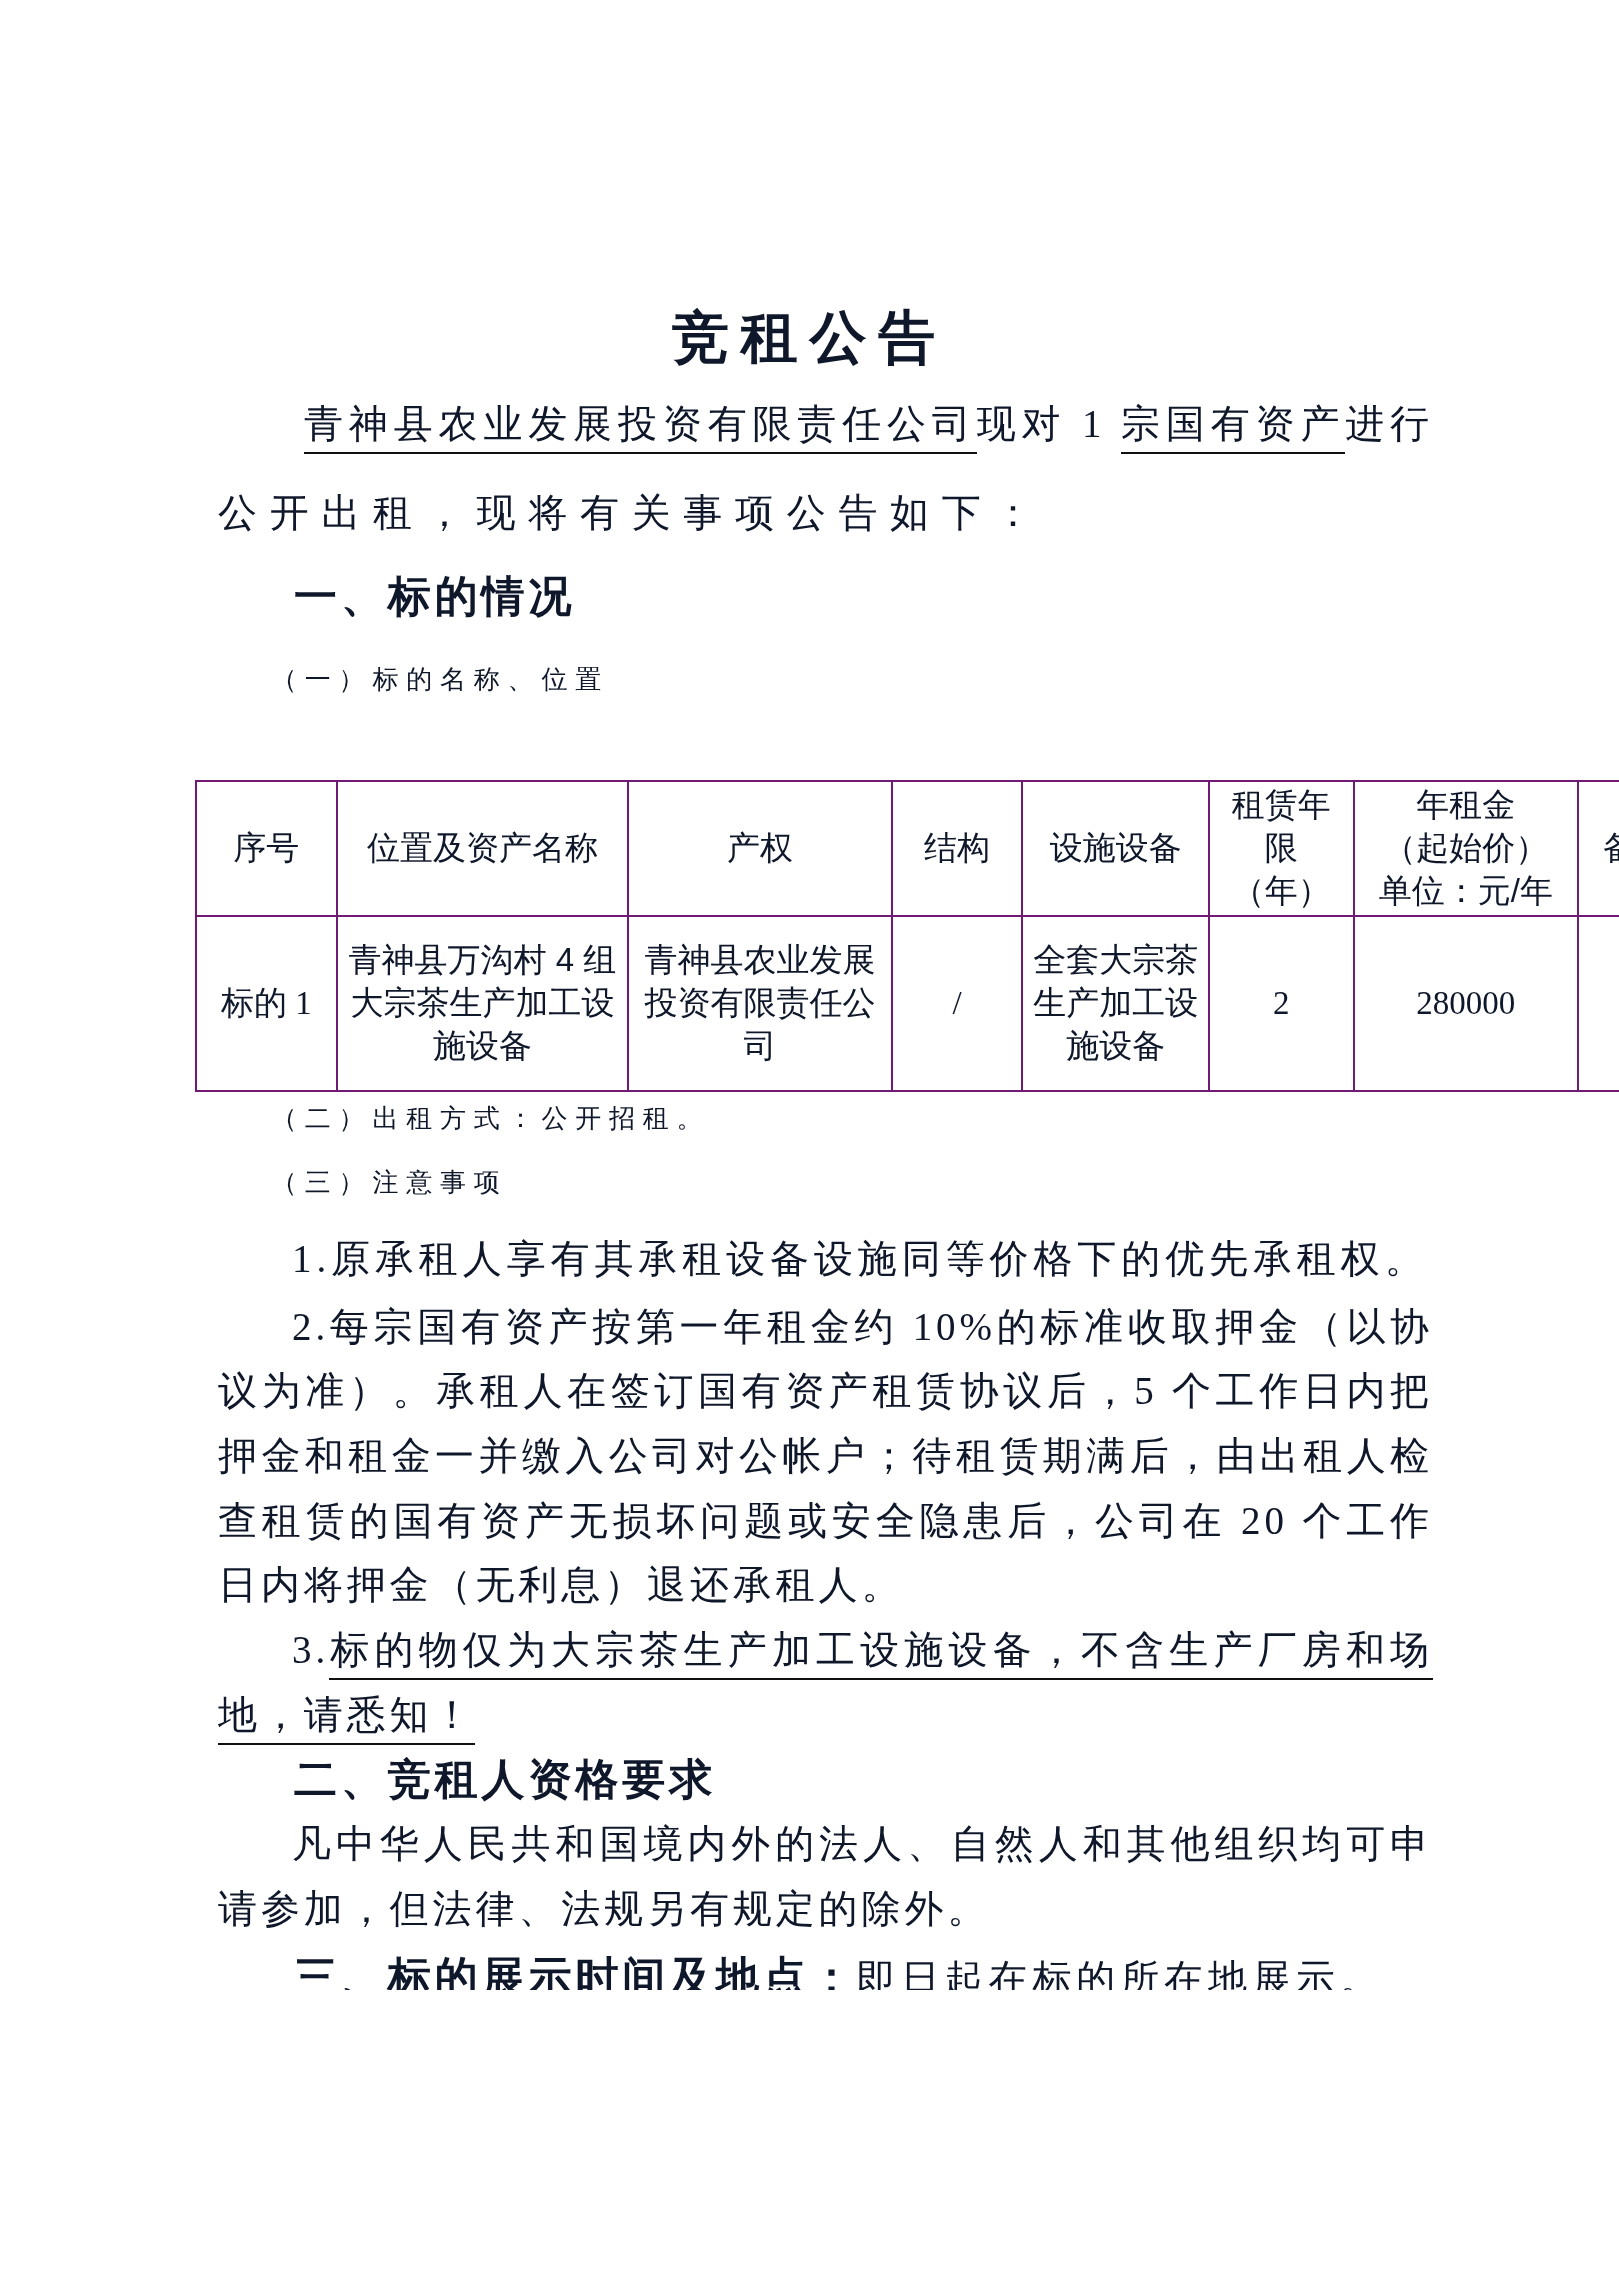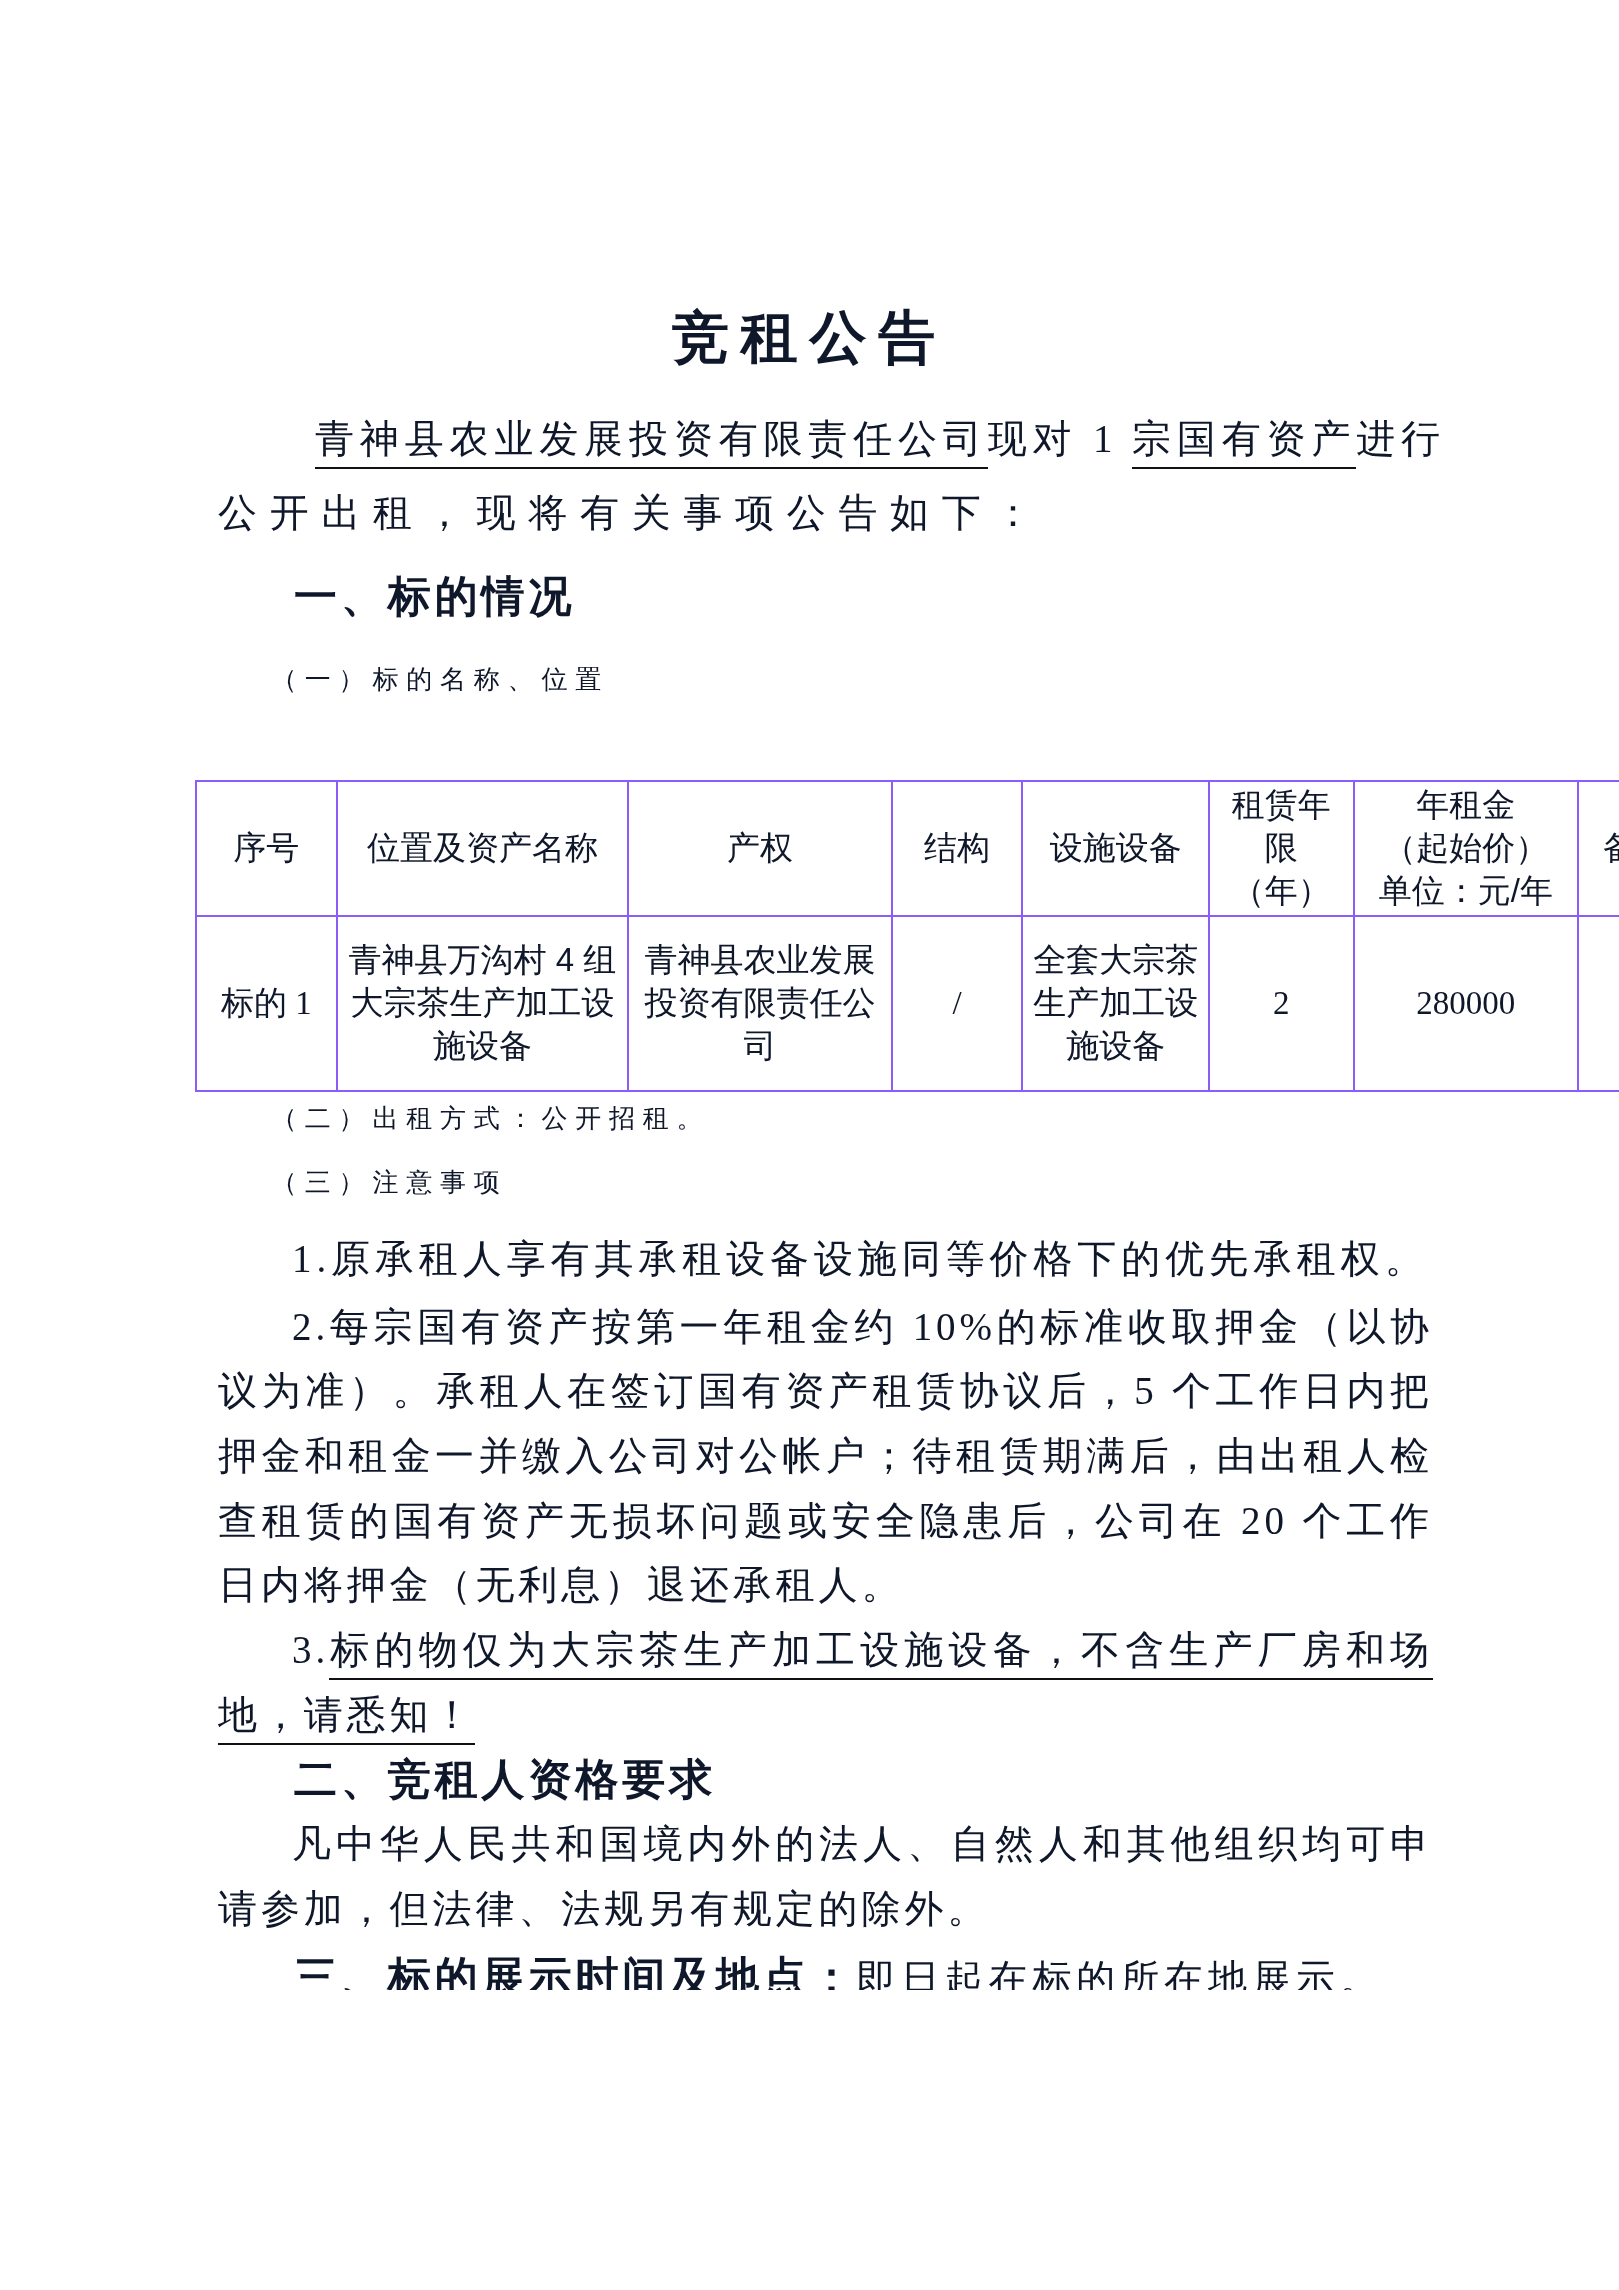--- a/index.html
+++ b/index.html
@@ -32,21 +32,21 @@
     text-align:justify;
     -moz-text-align-last:justify;
     text-align-last:justify;
     white-space:normal;
   }
   .full{left:218px;width:1215px;}
   .ind{left:292px;width:1141px;}
 
   .u{border-bottom:2.9px solid #111111;padding-bottom:6.9px;}
 
-  .p1l1{top:414px;left:304px;width:1129px;margin-left:11px;}
+  .p1l1{top:399px;left:304px;width:1129px;}
   .p1l2{top:488px;left:218px;letter-spacing:12.7px;}
   .h-sec1{top:571px;left:294px;}
   .sub1{top:663px;left:271px;}
   .sub2{top:1102px;left:271px;}
   .sub3{top:1166px;left:271px;}
   .note1{top:1234px;left:292px;letter-spacing:4.9px;}
   .n2l1{top:1302px;}
   .n2l2{top:1366px;}
   .n2l3{top:1431px;}
   .n2l4{top:1496px;}
@@ -61,21 +61,21 @@
   .sec3line .body-part{font-size:39px;letter-spacing:4.9px;}
   .footer-num{top:2015px;left:218px;font-size:37px;letter-spacing:5.9px;}
 
   
   .asset-table{
     position:absolute;top:780px;left:195px;
     border-collapse:collapse;table-layout:fixed;
     width:1323px;
   }
   .asset-table td{
-    border:2px solid #8b5cf6;
+    border:2px solid #701a75;
     vertical-align:middle;
     text-align:center;
     font-size:33px;
     line-height:1.3;
     padding:2px 9.8px;
     overflow:hidden;
   }
   .asset-table{border:2.9px solid #1a1a1a;}
   .asset-table tr.hdr td{border-bottom-width:2.9px;height:124px;}
   .asset-table tr.datarow td{height:169px;}

